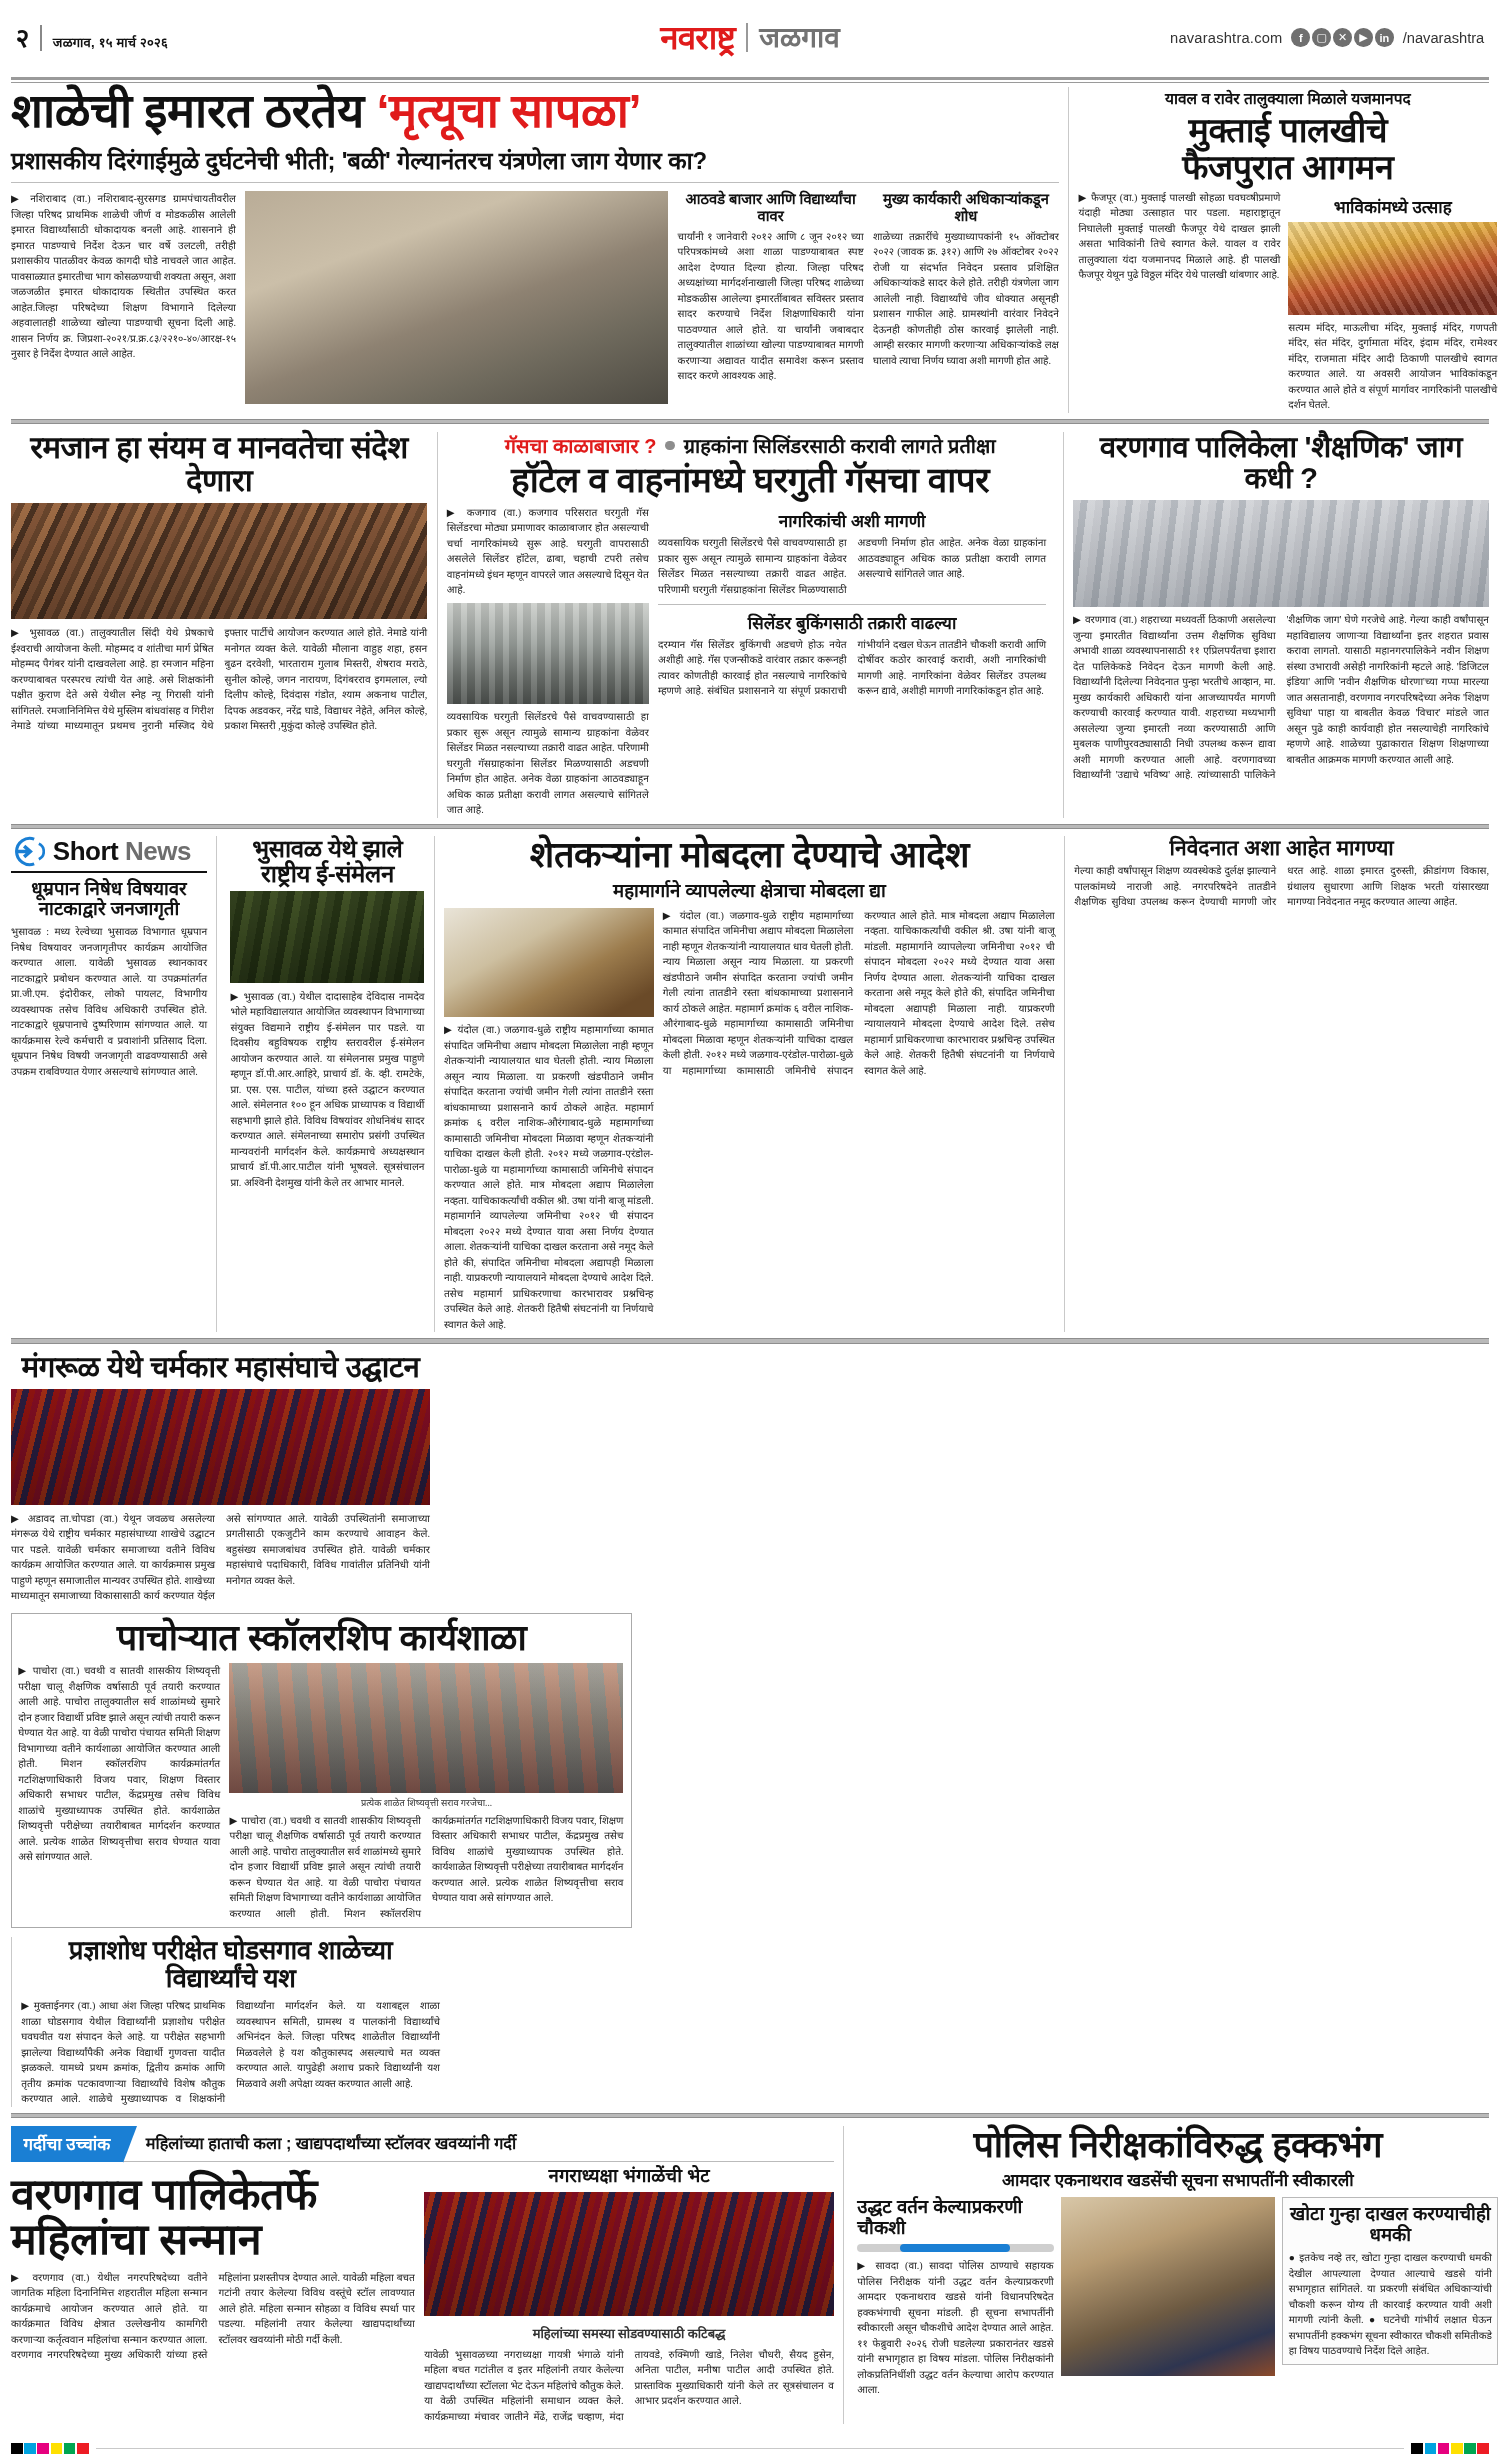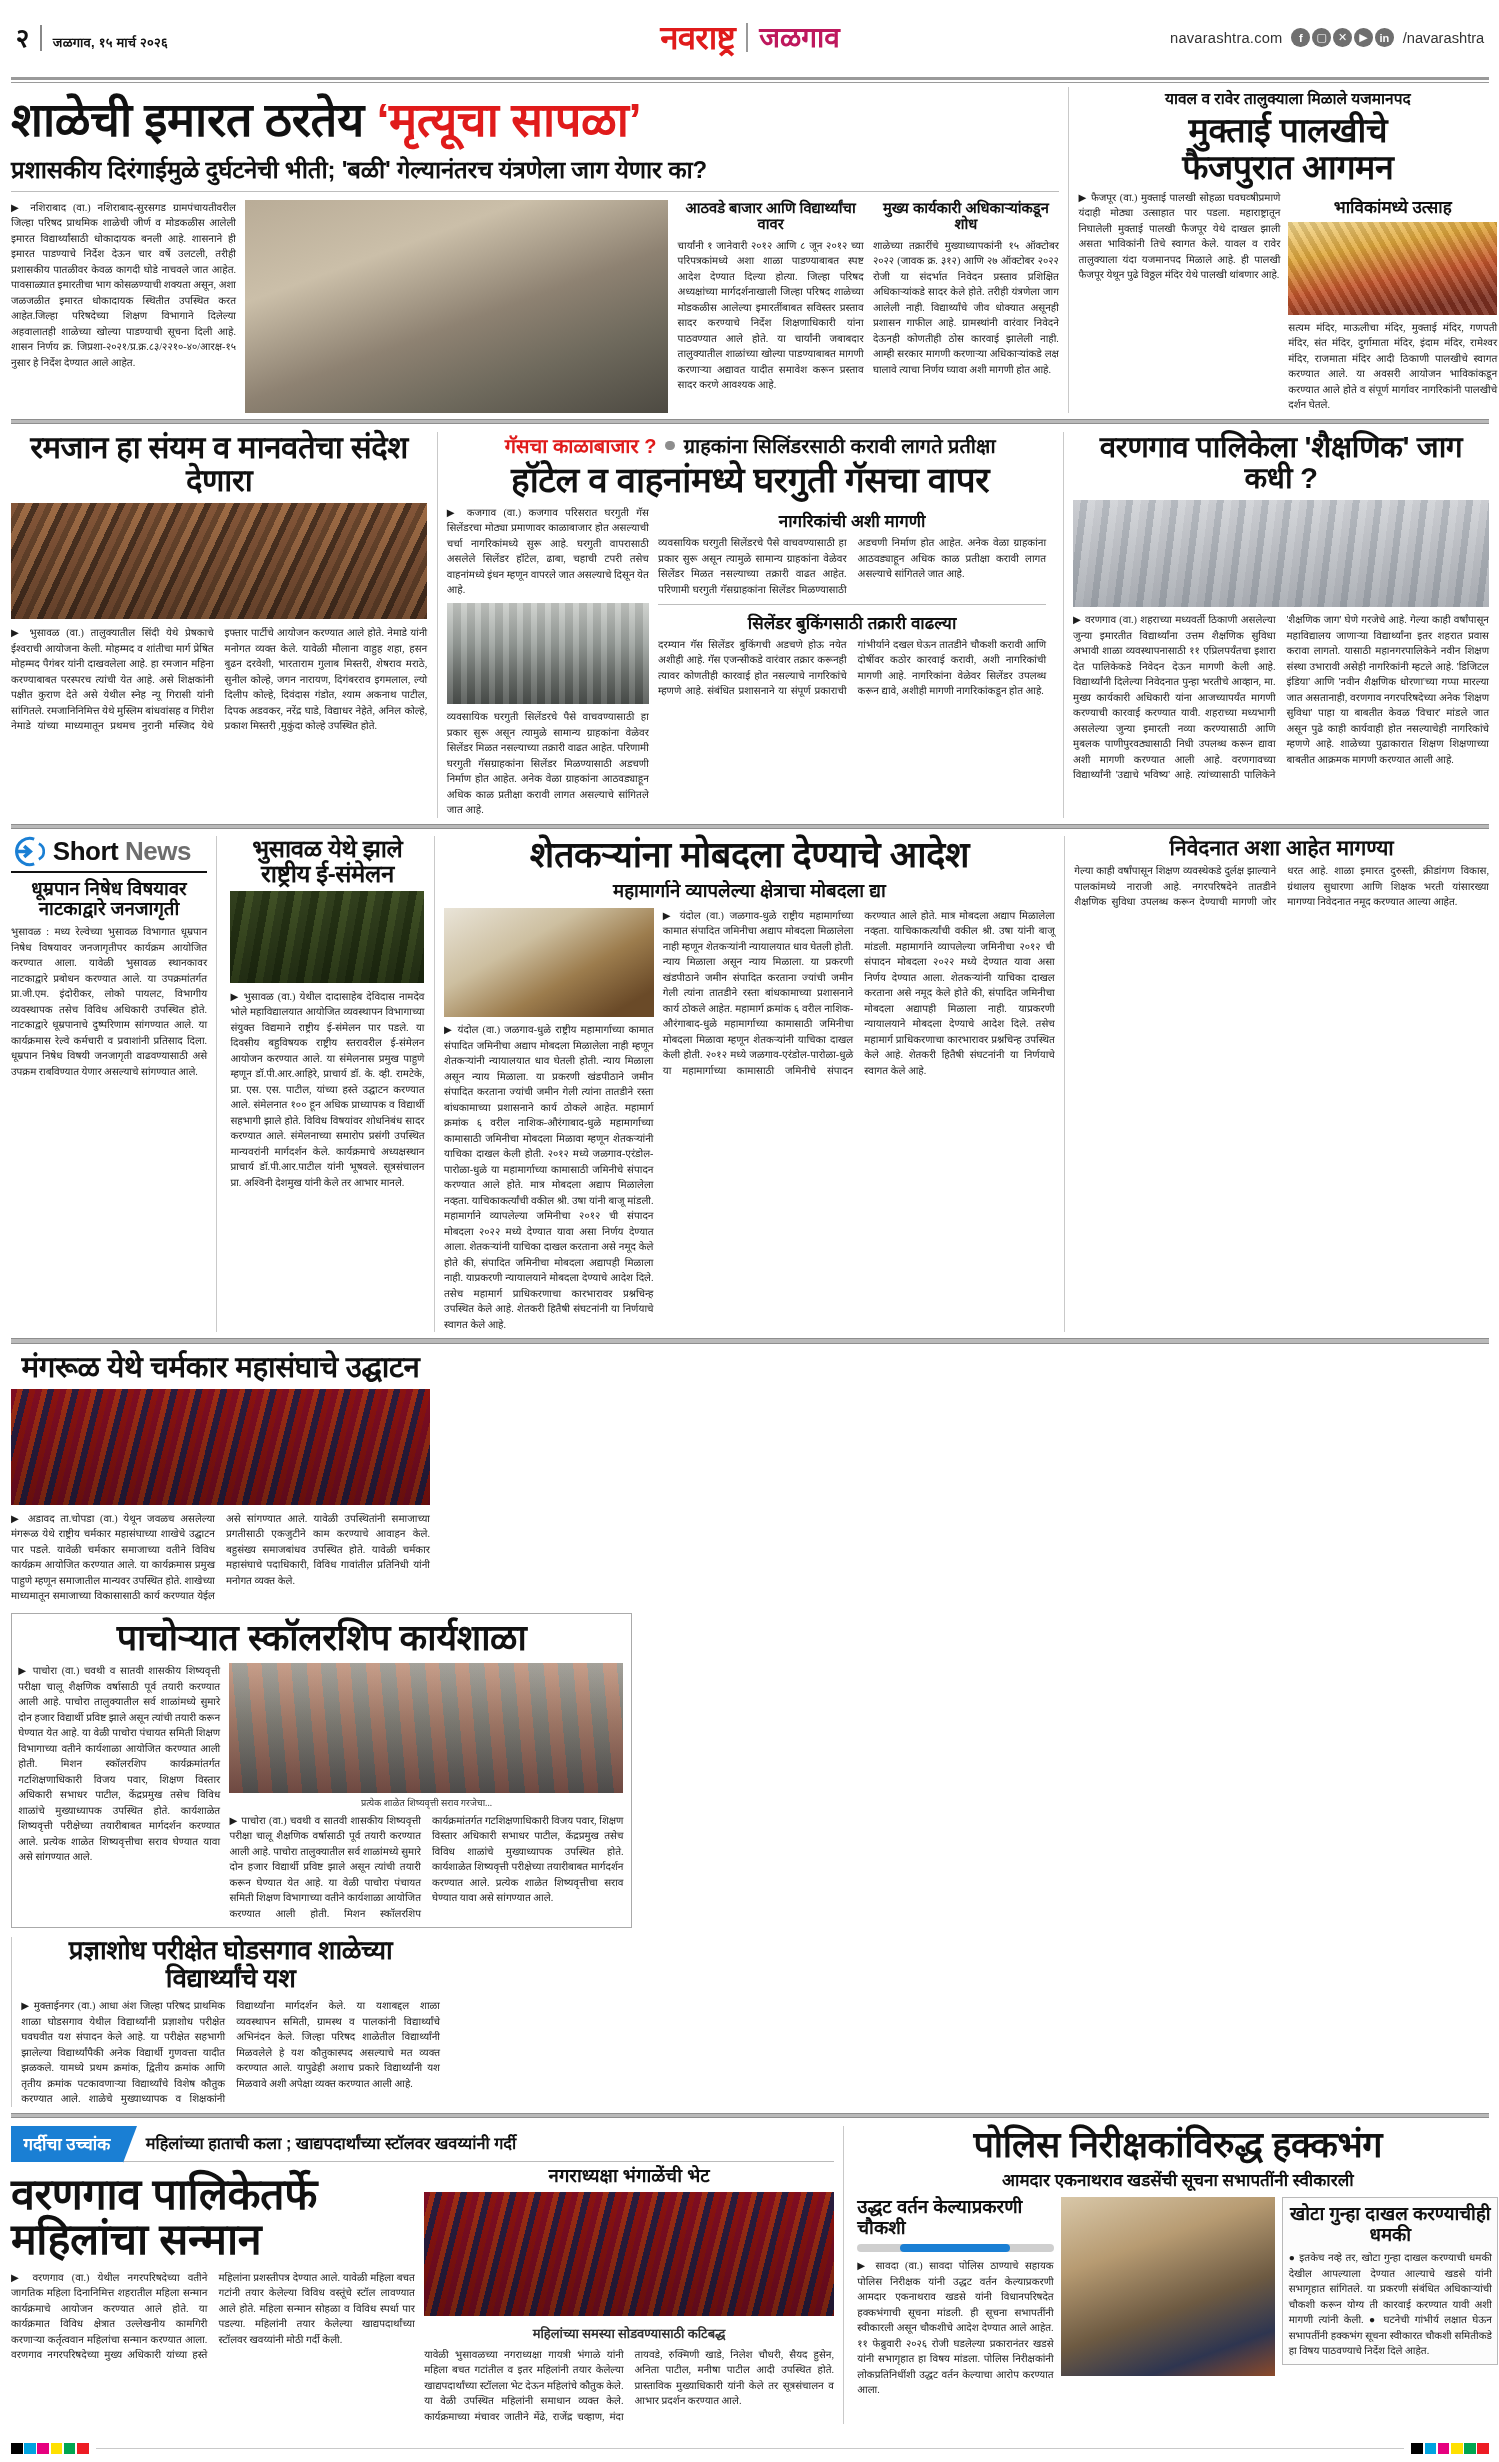--- a/index.html
+++ b/index.html
@@ -14,21 +14,21 @@
 
   
   .masthead { height: 75px; display: flex; align-items: center; position: relative; }
   .mh-left { display: flex; align-items: baseline; gap: 11px; width: 33%; padding-left: 4.7px; }
   .page-num { font-size: 26px; font-weight: 700; line-height: 1; }
   .mh-divider { width: 1.6px; height: 26px; background: #888; align-self: center; }
   .mh-date { font-size: 13px; font-weight: 600; letter-spacing: 0.2px; }
   .mh-center { width: 34%; display: flex; justify-content: center; align-items: center; gap: 11px; }
   .brand { font-size: 33px; font-weight: 800; color: #e01b1b; letter-spacing: -0.8px; line-height: 1; }
   .brand-sep { width: 2.3px; height: 29.5px; background: #999; }
-  .brand-ed { font-size: 28px; font-weight: 700; color: #be185d; line-height: 1; }
+  .brand-ed { font-size: 28px; font-weight: 700; color: #737373; line-height: 1; }
   .mh-right { width: 33%; display: flex; justify-content: flex-end; align-items: center; gap: 9px; padding-right: 4.7px; }
   .site { font-size: 14.7px; color: #333; letter-spacing: 0.2px; }
   .socials { display: flex; gap: 2.3px; align-items: center; }
   .sic { width: 18.6px; height: 18.6px; border-radius: 50%; background: #6f6f6f; color: #fff;
          display: flex; align-items: center; justify-content: center; font-size: 11px; font-weight: 700; }
   .handle { font-size: 14.7px; color: #333; }
   .rule-double { border-top: 3.1px solid #9a9a9a; border-bottom: 1.6px solid #9a9a9a; height: 6.2px; margin: 1.6px 0 4.7px; }
 
   
   .hl { font-weight: 800; color: #111; line-height: 1.02; letter-spacing: -0.4px; }
@@ -65,21 +65,21 @@
       background-blend-mode: overlay; }
   .photo.cap { background:
       linear-gradient(160deg,#d8c7a8 0%,#b79b72 30%,#6d5a42 60%,#2e3550 82%,#8c4a2a 100%); }
   .photo.deity { background:
       linear-gradient(170deg,#f3d98f 0%,#e0a83c 30%,#c4552c 58%,#7d2f20 85%),
       repeating-linear-gradient(60deg,rgba(255,255,255,.12) 0 4.7px,rgba(0,0,0,.1) 4.7px 10px);
       background-blend-mode: overlay; }
   .cap-txt { font-size: 9.3px; text-align: center; color: #333; padding-top: 2.3px; font-family:"Liberation Serif",serif;}
 
   
-  .lead { display: flex; gap: 9.3px; align-items: flex-end; }
+  .lead { display: flex; gap: 9.3px; }
   .lead-left { width: 1051px; }
   .lead-right { width: 429px; }
   .lead-title { font-size: 47px; text-align: left; }
   .lead-title .red { color: #e01b1b; }
   .lead-sub { font-size: 24px; font-weight: 800; margin-top: 7.8px; letter-spacing: -0.2px;}
   .lead-grid { display: flex; gap: 9.3px; margin-top: 7.8px; }
   .lead-col-text { width: 225px; }
   .lead-photo { width: 423px; }
   .lead-col-b { width: 186px; }
   .lead-col-c { width: 186px; }

